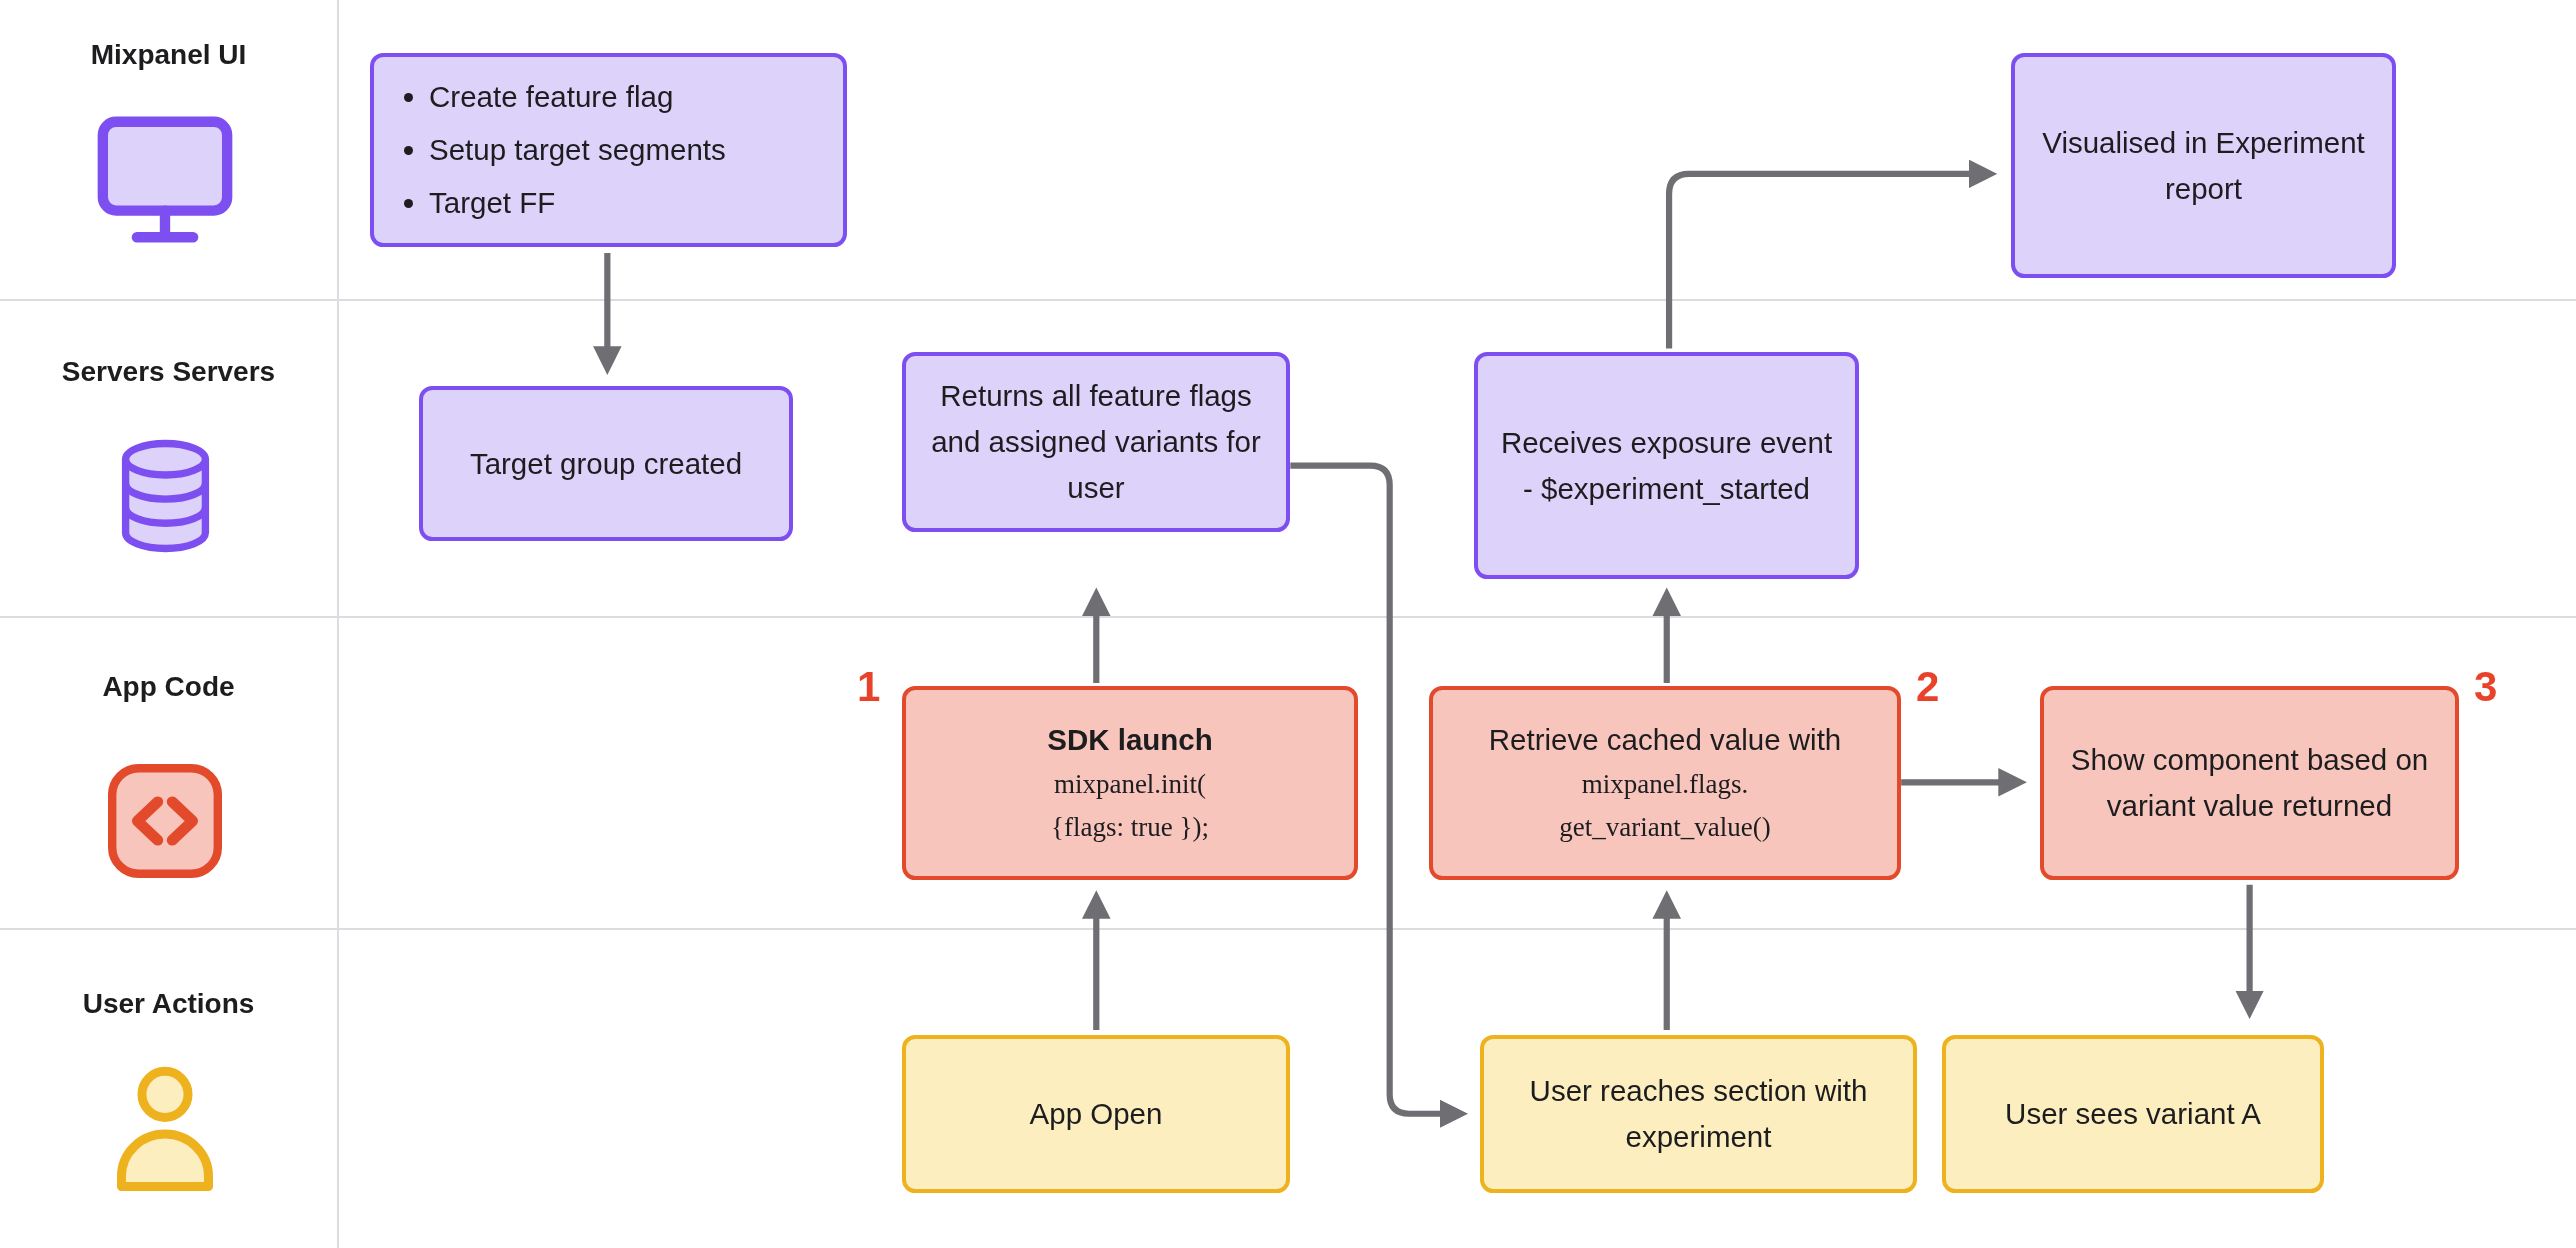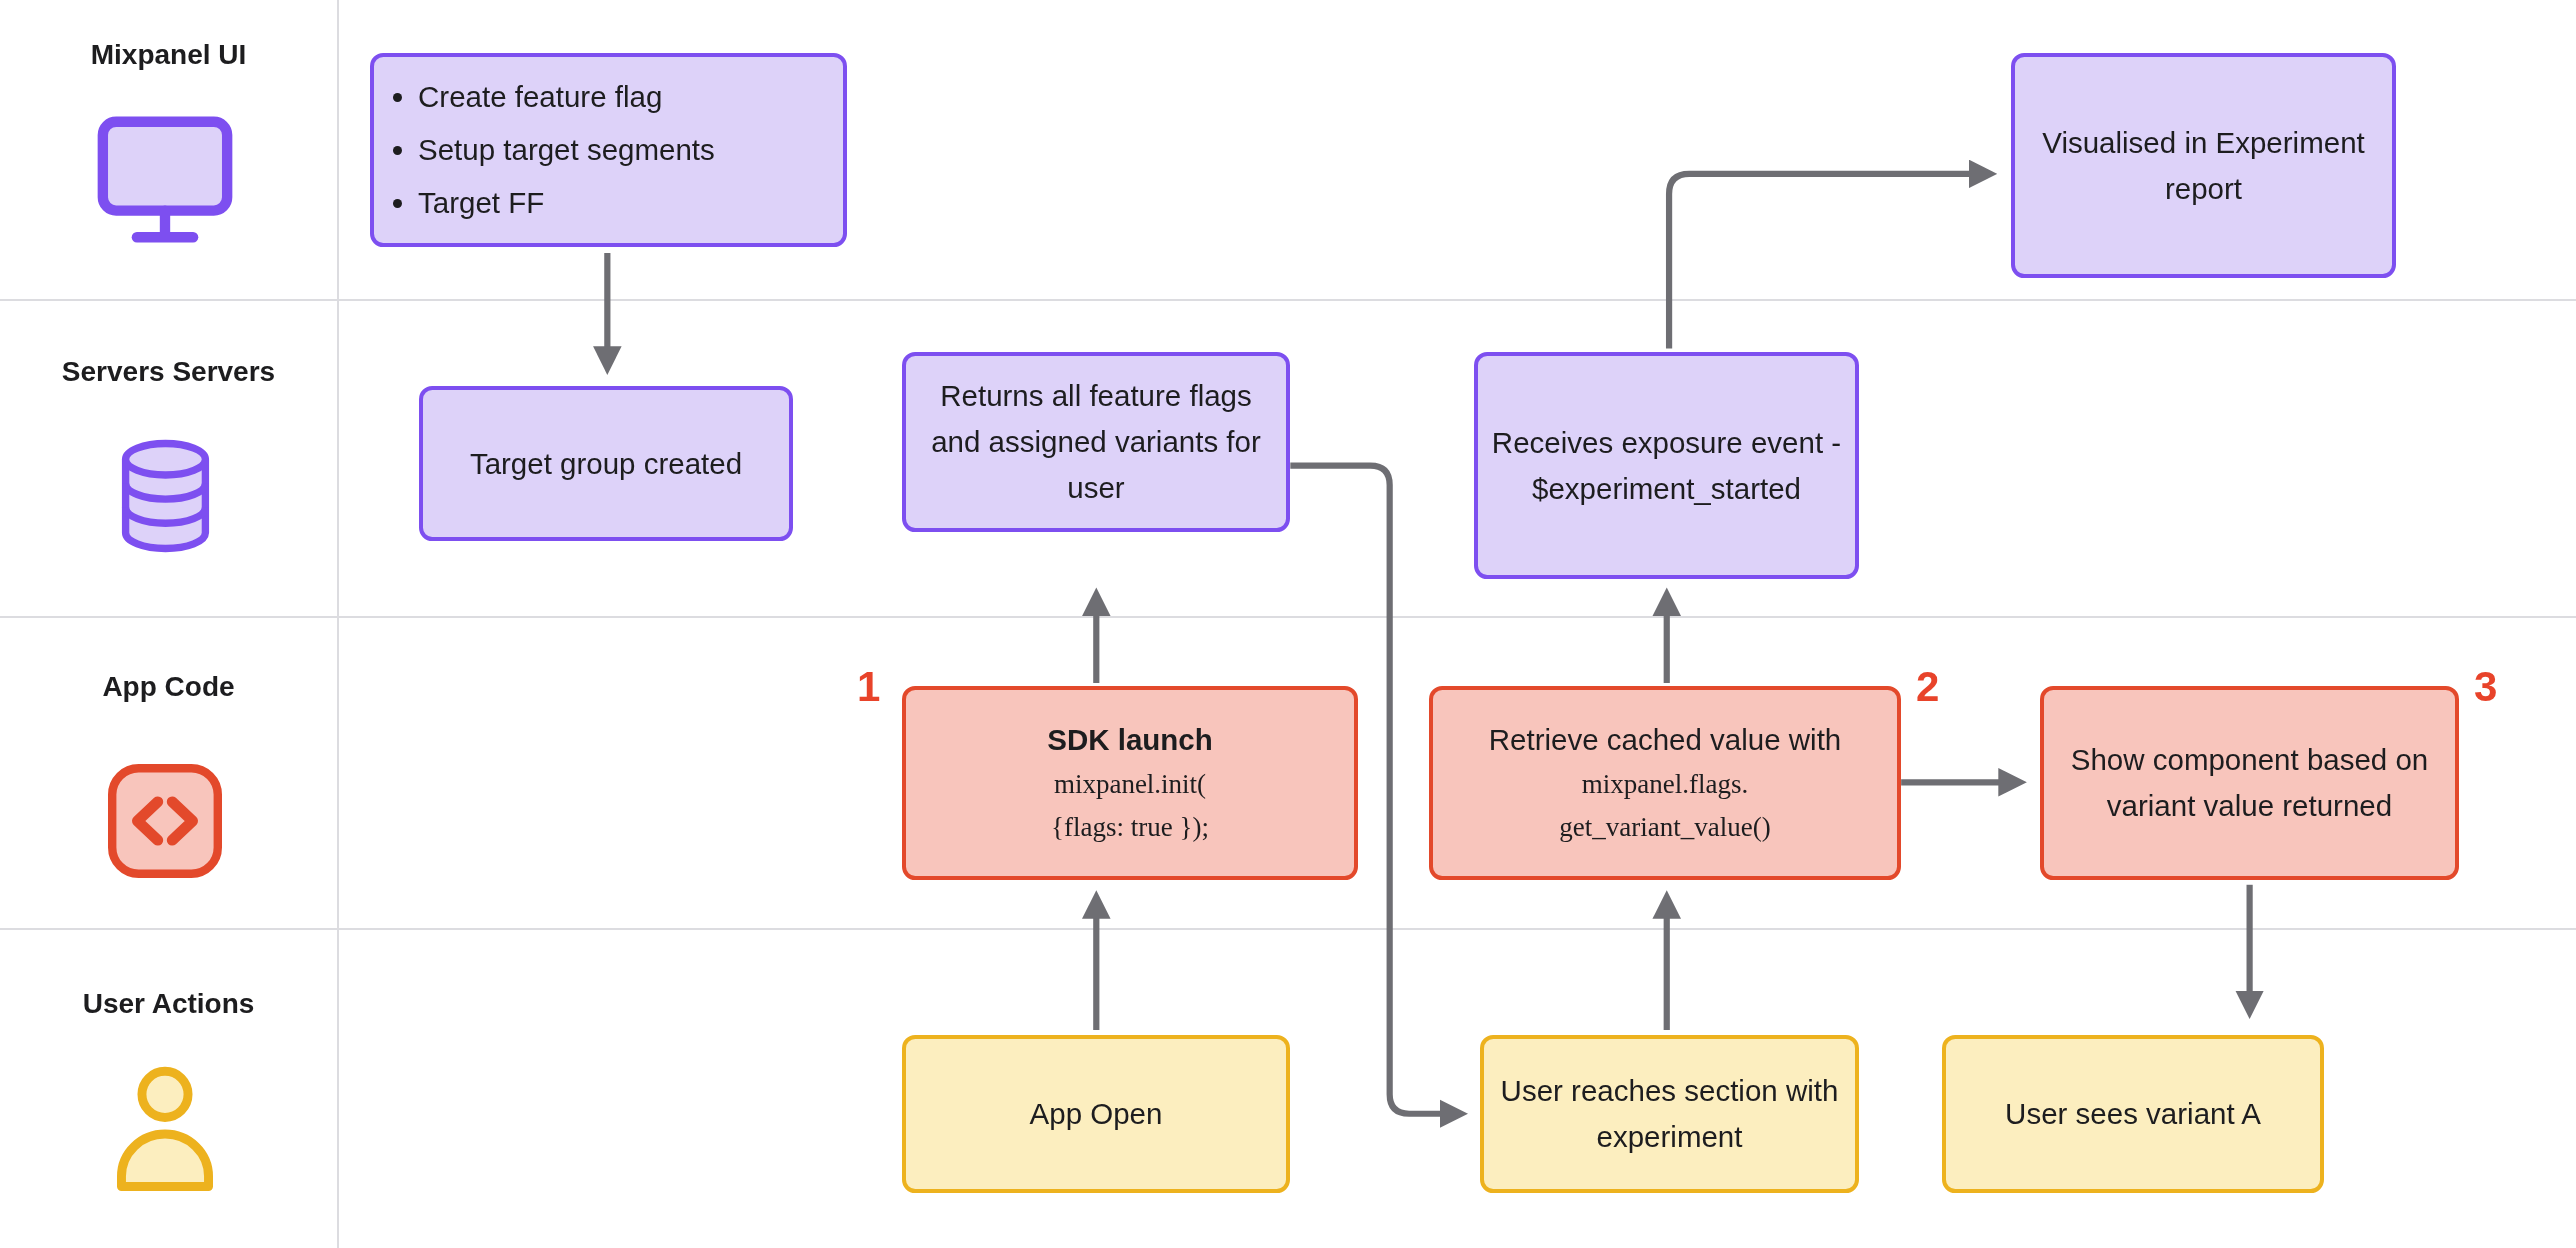--- a/index.html
+++ b/index.html
@@ -12,21 +12,21 @@
   .lane-label {
     position:absolute; left:0; width:337px; text-align:center;
     font-size:28px; font-weight:bold; color:#1d1d1f;
   }
   .lane-icon { position:absolute; }
   .lane-icon svg { display:block; width:100%; height:100%; }
   .box {
     position:absolute; box-sizing:border-box;
     display:flex; flex-direction:column; align-items:center; justify-content:center;
     text-align:center; border-radius:13.2px; border:4.7px solid;
-    font-size:29.5px; line-height:1.55; color:#1d1d1f; padding:11px 8px;
+    font-size:29.5px; line-height:1.55; color:#1d1d1f; padding:11px 19px;
   }
   .purple { background:#ddd2f9; border-color:#7d4ff0; }
   .red    { background:#f8c5bc; border-color:#e3492b; }
   .yellow { background:#fceebf; border-color:#edb21e; }
   .box-title { font-weight:bold; }
   .code { font-family:Liberation Serif, serif; font-size:27px; line-height:1.6; }
   .bullets-box { align-items:flex-start; text-align:left; }
   .bullets { margin:0; padding-left:36px; list-style:disc; }
   .bullets li { margin:7px 0; }
   .step-num {
@@ -120,17 +120,17 @@
     <div class="code">mixpanel.flags.</div>
     <div class="code">get_variant_value()</div>
   </div>
   <div class="box red" style="left:2040px; top:686px; width:419px; height:194px">Show component based on variant value returned</div>
 
   <div class="step-num" style="left:857px; top:666px">1</div>
   <div class="step-num" style="left:1916px; top:666px">2</div>
   <div class="step-num" style="left:2474px; top:666px">3</div>
 
   <div class="box yellow" style="left:902px; top:1035px; width:388px; height:158px">App Open</div>
-  <div class="box yellow" style="left:1480px; top:1035px; width:379px; height:158px">User reaches section with experiment</div>
+  <div class="box yellow" style="left:1480px; top:1035px; width:437px; height:158px">User reaches section with experiment</div>
   <div class="box yellow" style="left:1942px; top:1035px; width:382px; height:158px">User sees variant A</div>
 
 </div>
 
 
 </body></html>

